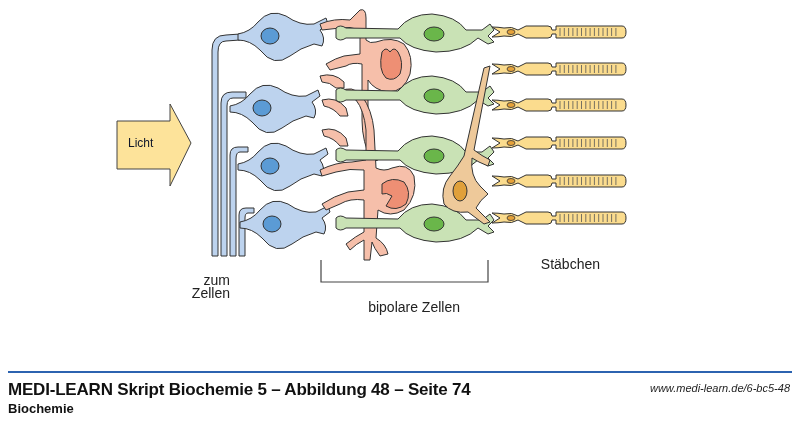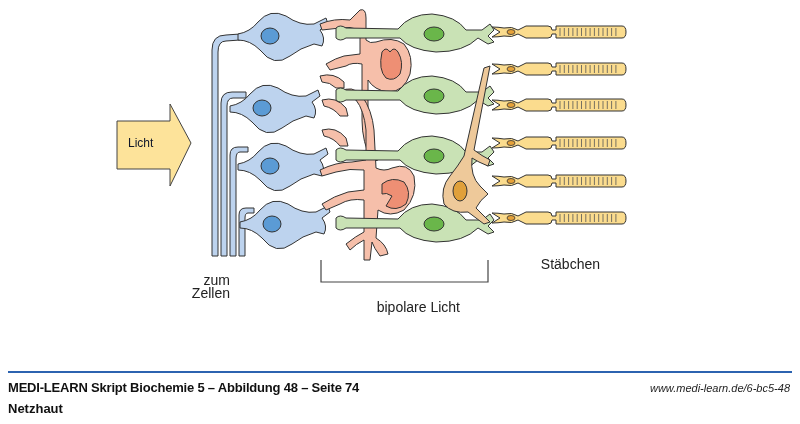--- a/index.html
+++ b/index.html
@@ -1,21 +1,21 @@
 <!DOCTYPE html>
 <html><head>
 <meta charset="utf-8">
 <style>
   html, body { margin: 0; padding: 0; background: #ffffff; }
   body { width: 800px; height: 424px; position: relative; overflow: hidden;
          font-family: "Liberation Sans", sans-serif; }
   #figure { position: absolute; left: 0; top: 0; width: 800px; height: 360px; }
   .lbl { position: absolute; font-size: 14px; color: #222; text-align: right; line-height: 13px; }
   .footer-line { position: absolute; left: 8px; right: 8px; top: 371px; height: 2px; background: #2c63b0; }
-  .footer-title { position: absolute; left: 8px; top: 380px; font-size: 13px; font-weight: bold; color: #111; letter-spacing: -0.2px; }
+  .footer-title { position: absolute; left: 8px; top: 380px; font-size: 17px; font-weight: bold; color: #111; letter-spacing: -0.2px; }
   .footer-url { position: absolute; right: 10px; top: 382px; font-size: 11px; color: #222; font-style: italic; }
   .footer-sub { position: absolute; left: 8px; top: 401px; font-size: 13px; font-weight: bold; color: #111; }
   .arrow-label { position: absolute; left: 128px; top: 136px; font-size: 12px; color: #0f172a; }
 </style>
 </head>
 <body>
 
 <svg id="figure" viewBox="0 0 800 360" xmlns="http://www.w3.org/2000/svg">
 
   <path d="M117,121 L170,121 L170,104 L191,143 L170,186 L170,169 L117,169 Z" fill="#fde39a" stroke="#444" stroke-width="1"></path>
@@ -196,19 +196,19 @@
 
   <path d="M321,260 L321,282 L488,282 L488,260" fill="none" stroke="#444" stroke-width="1.2"></path>
 </svg>
 
 <div class="arrow-label">Licht</div>
 
 <div class="lbl" style="left:180px; top:274px; width:50px;">
   <div>zum</div>
   <div>Zellen</div>
 </div>
-<div class="lbl" style="left:350px; top:301px; width:110px;">bipolare Licht</div>
+<div class="lbl" style="left:350px; top:301px; width:110px;">bipolare Zellen</div>
 <div class="lbl" style="left:530px; top:258px; width:70px;">Stäbchen</div>
 
 <div class="footer-line"></div>
 <div class="footer-title">MEDI-LEARN Skript Biochemie 5 – Abbildung 48 – Seite 74</div>
 <div class="footer-url">www.medi-learn.de/6-bc5-48</div>
-<div class="footer-sub">Netzhaut</div>
+<div class="footer-sub">Biochemie</div>
 
 </body></html>

